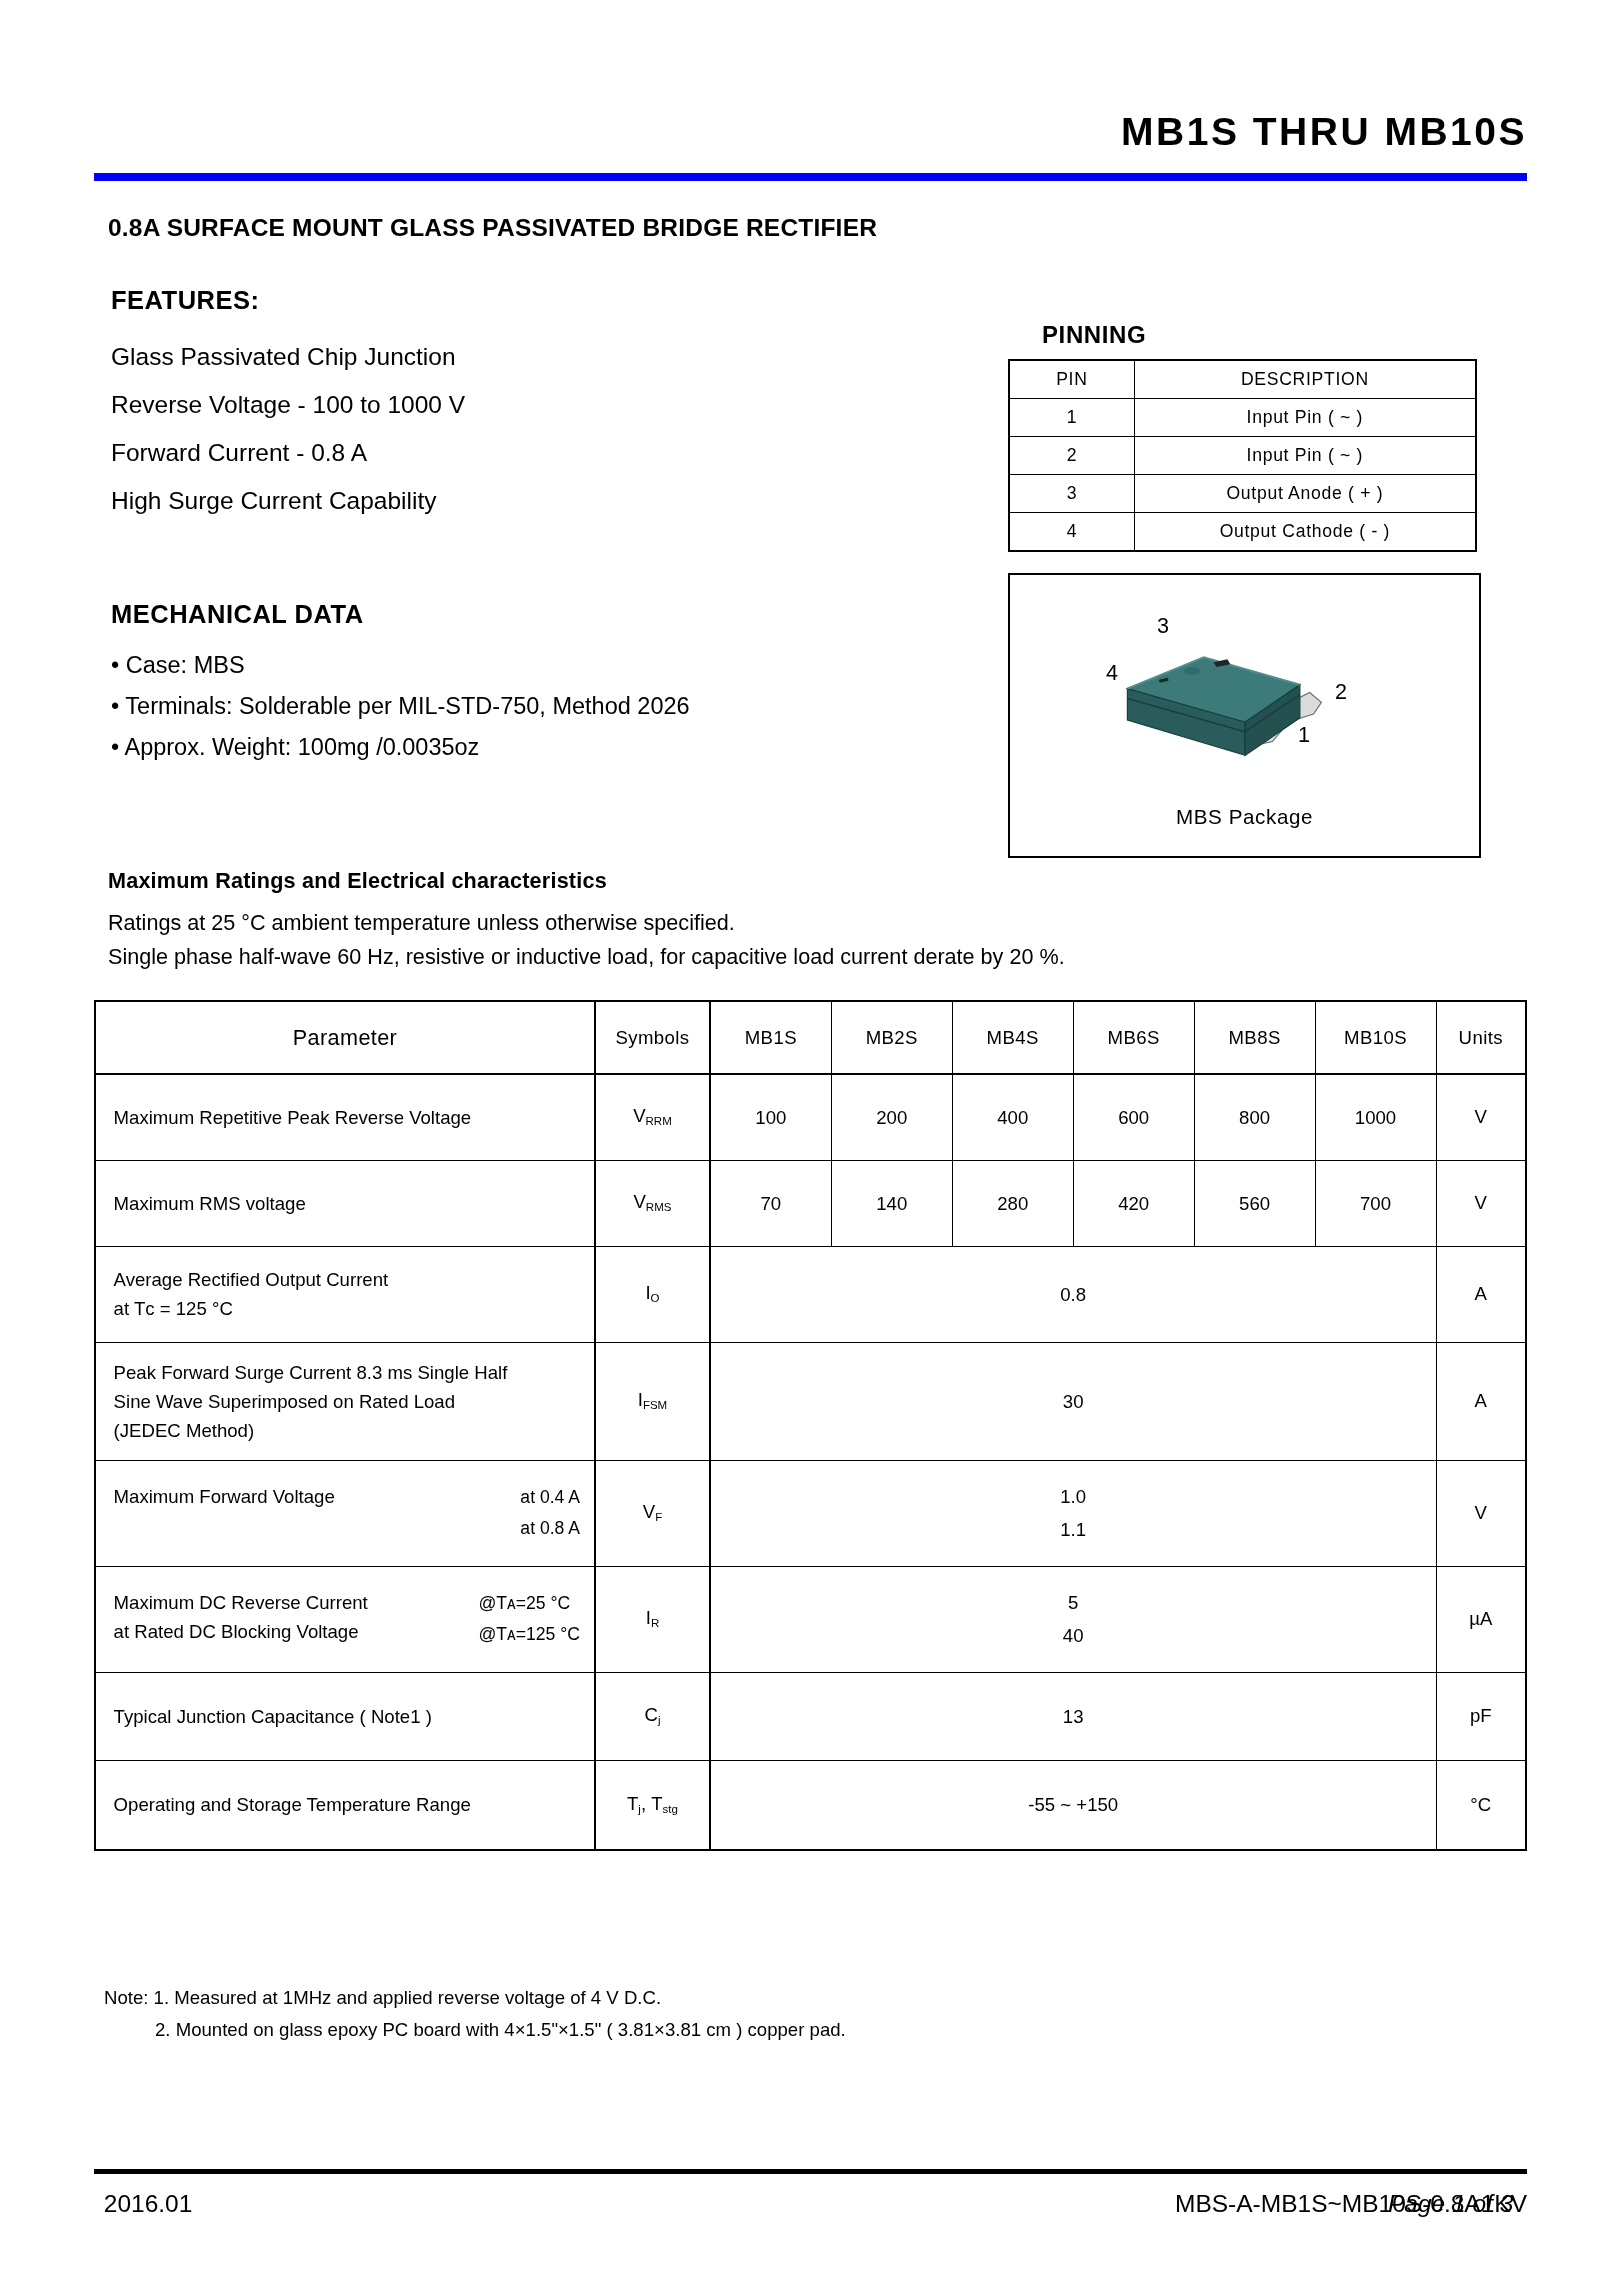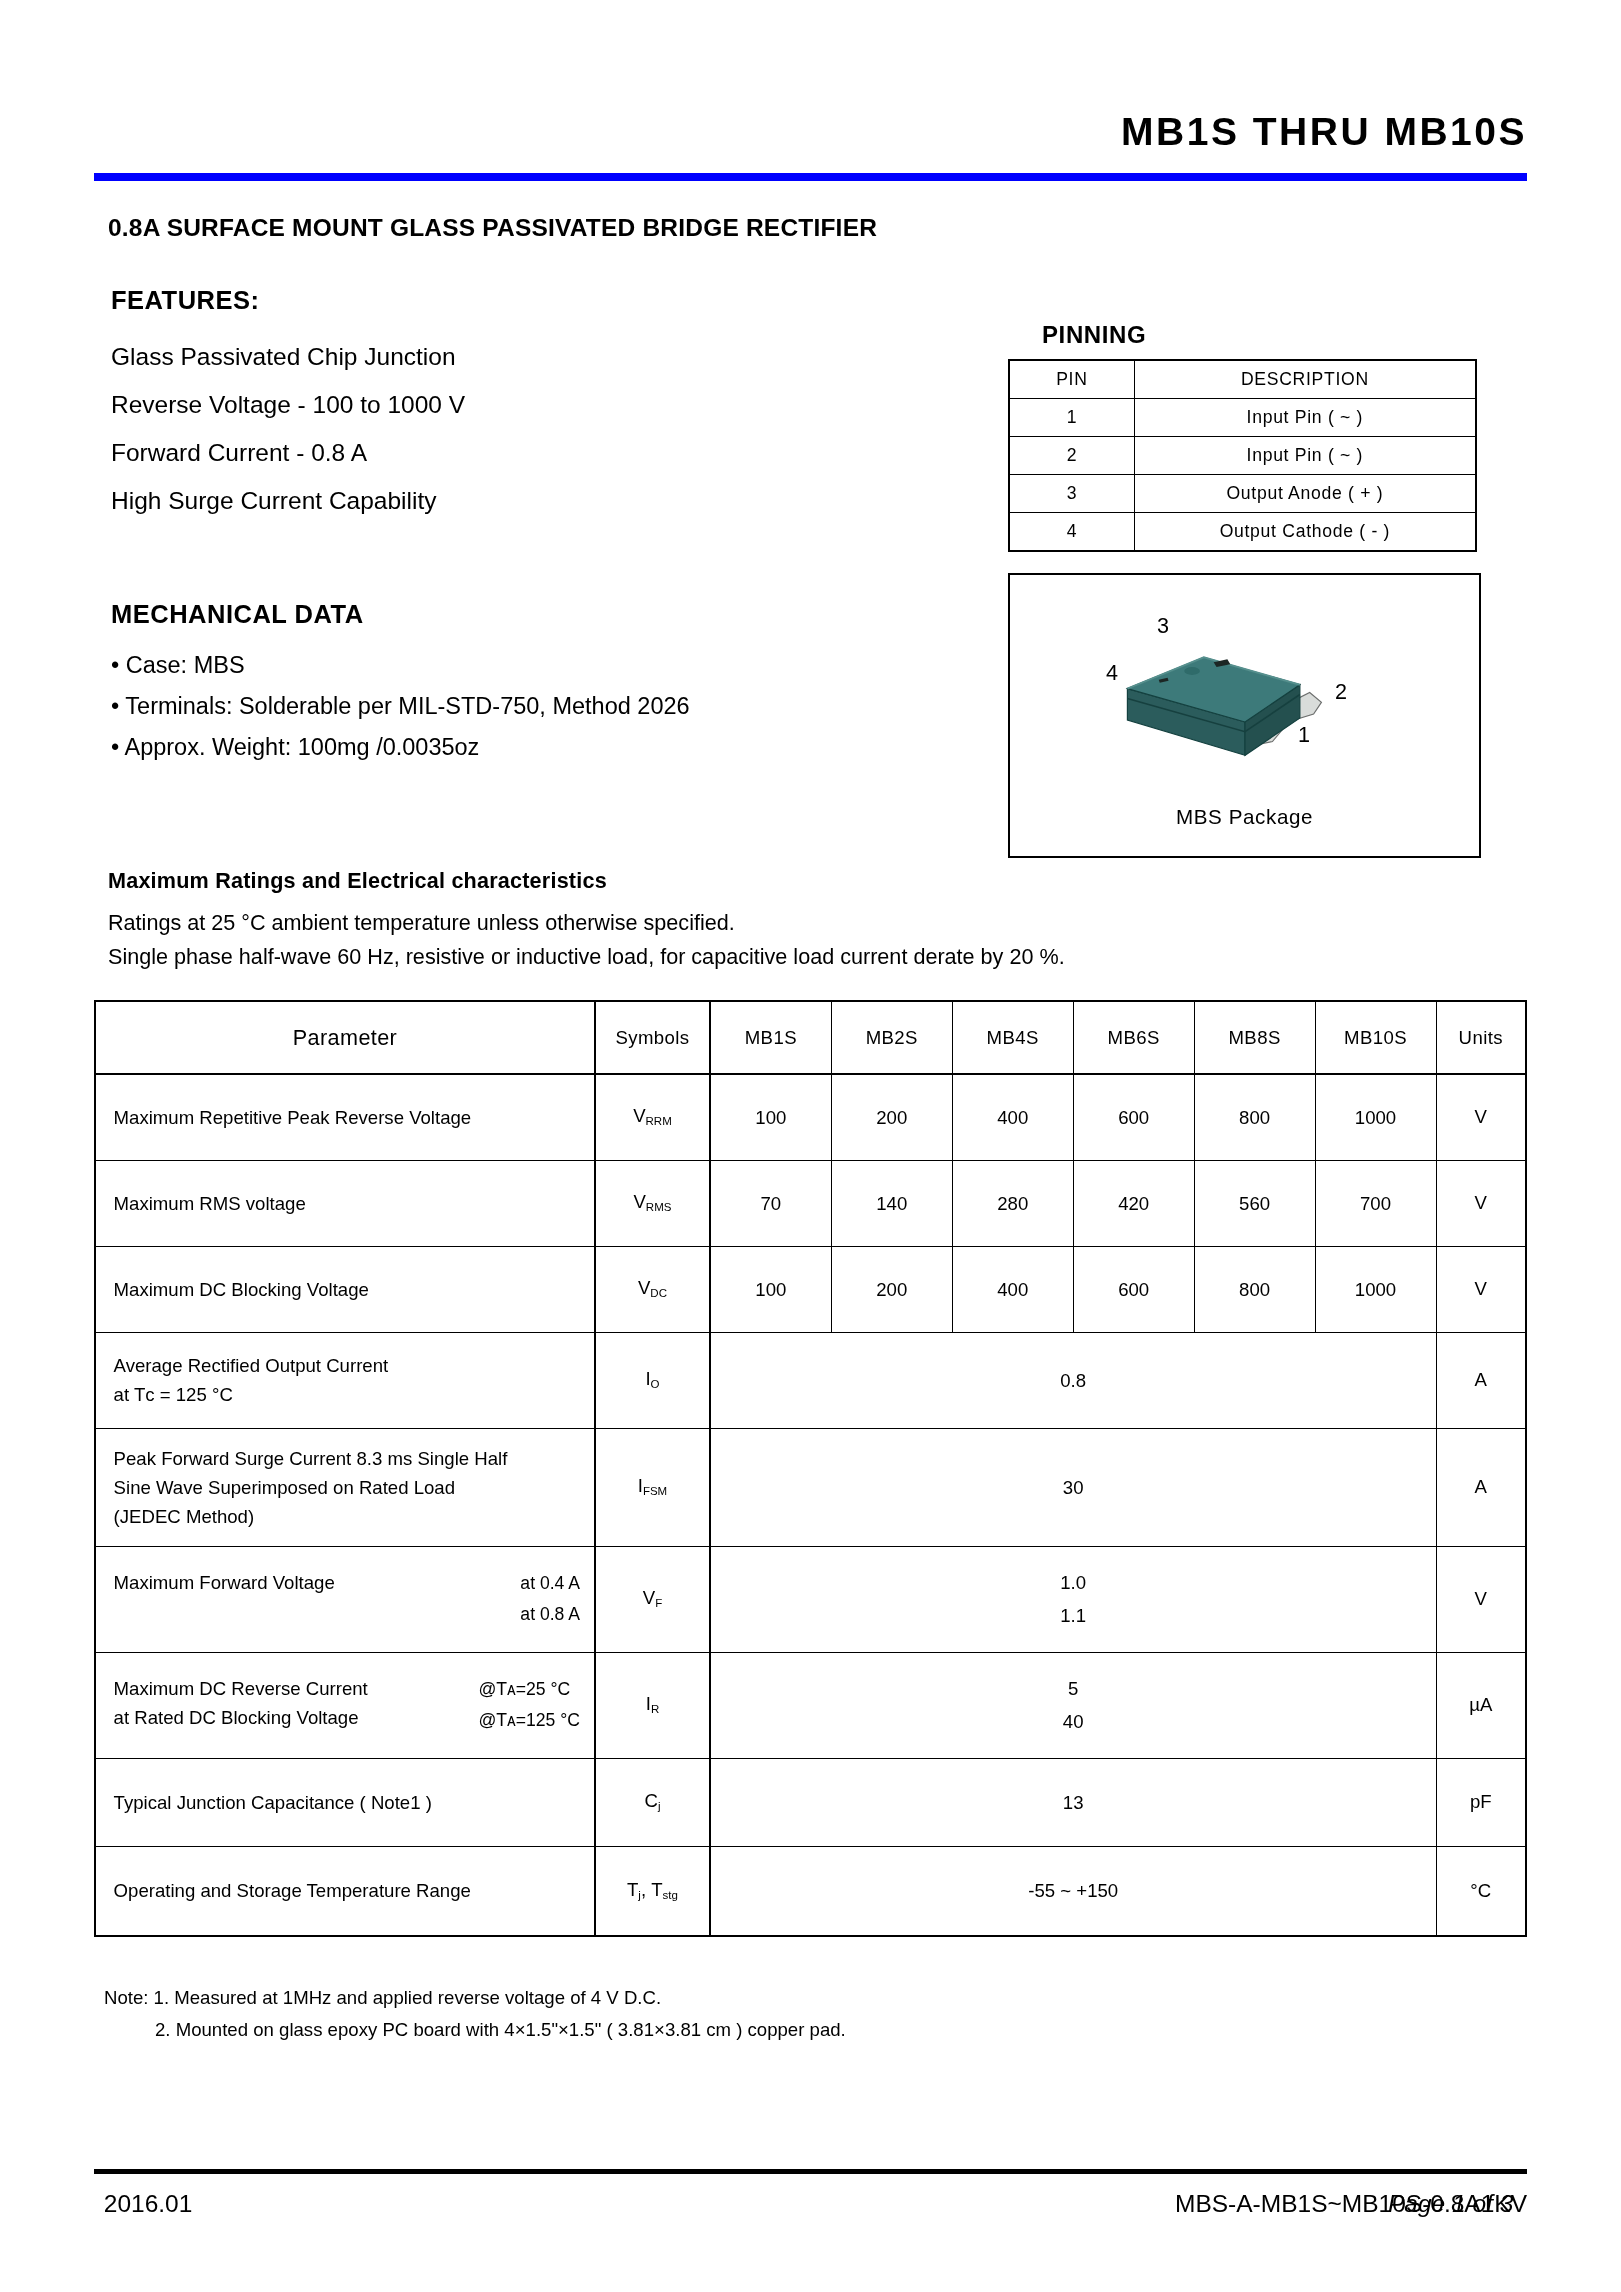--- a/index.html
+++ b/index.html
@@ -397,31 +397,20 @@
       <td class="scell thick-left"><span>V</span><sub>RMS</sub></td>
       <td class="vcell thick-left">70</td>
       <td class="vcell">140</td>
       <td class="vcell">280</td>
       <td class="vcell">420</td>
       <td class="vcell">560</td>
       <td class="vcell">700</td>
       <td class="ucell thick-right">V</td>
     </tr>
 
-    <tr style="height:86px">
-      <td class="pcell thick-left">Maximum DC Blocking Voltage</td>
-      <td class="scell thick-left"><span>V</span><sub>DC</sub></td>
-      <td class="vcell thick-left">100</td>
-      <td class="vcell">200</td>
-      <td class="vcell">400</td>
-      <td class="vcell">600</td>
-      <td class="vcell">800</td>
-      <td class="vcell">1000</td>
-      <td class="ucell thick-right">V</td>
-    </tr>
 
     <tr style="height:96px">
       <td class="pcell thick-left" style="white-space:pre-line">Average Rectified Output Current
 at Tᴄ = 125 °C</td>
       <td class="scell thick-left"><span>I</span><sub>O</sub></td>
       <td class="vcell thick-left" colspan="6" style="white-space:pre-line">0.8</td>
       <td class="ucell thick-right">A</td>
     </tr>
 
     <tr style="height:118px">

